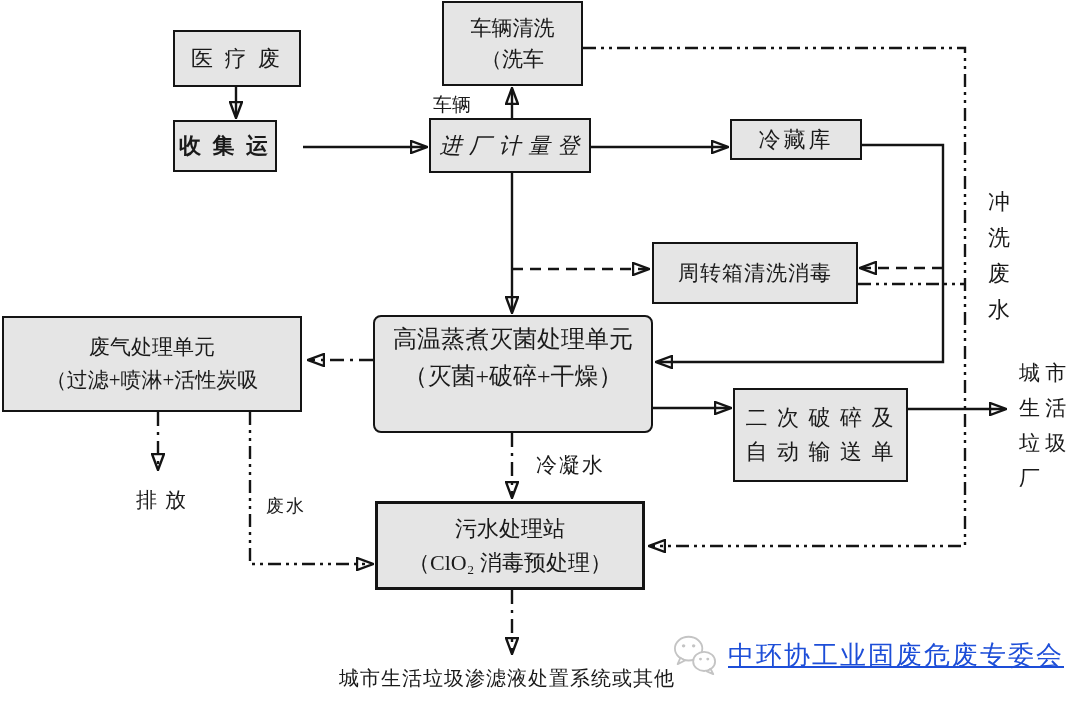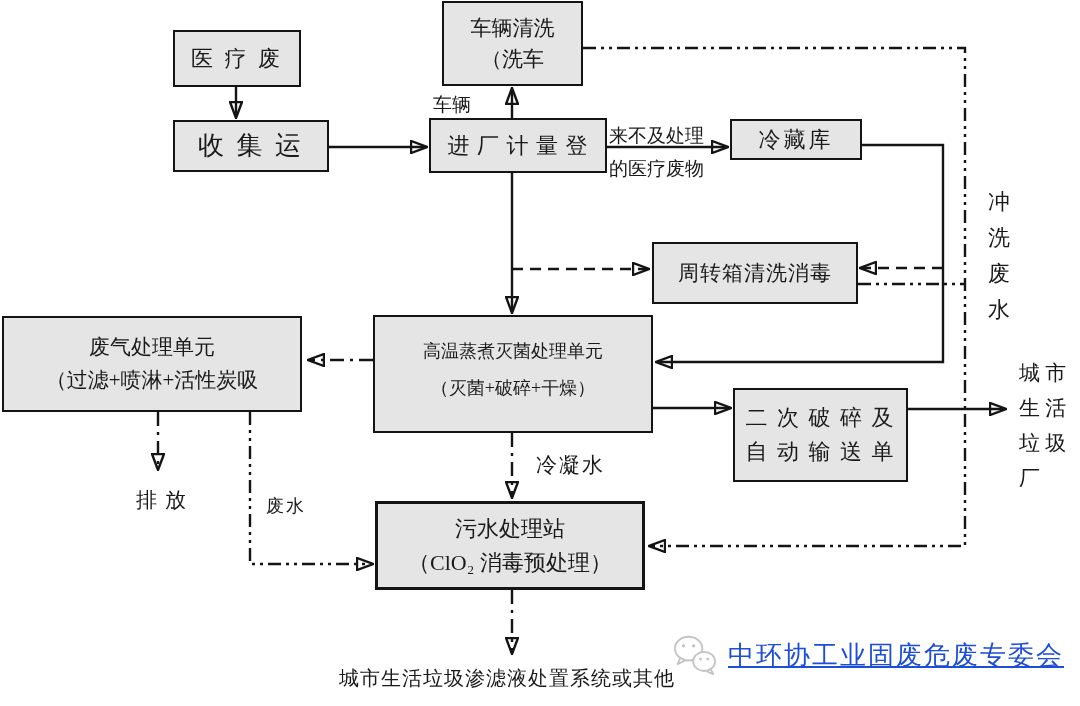--- a/index.html
+++ b/index.html
@@ -12,28 +12,28 @@
   .wires path.dash{stroke-dasharray:11 7;}
   .wires path.dd{stroke-dasharray:14 6 3 6;}
   .wires path.ddd{stroke-dasharray:13 5 3 5 3 5;}
 
   .node{
     position:absolute;display:flex;align-items:center;justify-content:center;
     text-align:center;border:2.5px solid #141414;background:#e5e5e5;
     white-space:pre-line;box-sizing:border-box;line-height:1.45;
   }
   .n-medical   {left:173px;top:30px; width:128px;height:57px;font-size:22px;letter-spacing:3px;}
-  .n-collection{left:173px;top:120px;width:156px;height:52px;font-size:26px;letter-spacing:3px;}
+  .n-collection{left:173px;top:120px;width:104px;height:52px;font-size:22px;letter-spacing:3px;font-weight:bold;}
   .n-vehicle   {left:442px;top:1px;  width:141px;height:85px;font-size:21px;line-height:31px;}
-  .n-entry     {left:429px;top:118px;width:178px;height:55px;font-size:22px;letter-spacing:1px;}
+  .n-entry     {left:429px;top:118px;width:162px;height:55px;font-size:22px;letter-spacing:1px;font-style:italic;}
   .n-cold      {left:730px;top:119px;width:132px;height:41px;font-size:22px;letter-spacing:3px;}
   .n-turnover  {left:652px;top:242px;width:206px;height:62px;font-size:21px;letter-spacing:1px;}
   .n-wastegas  {left:2px;  top:316px;width:300px;height:96px;font-size:21px;line-height:33px;}
-  .n-steril    {left:373px;top:315px;width:280px;height:118px;font-size:18px;line-height:37px;
-                align-items:flex-start;padding-top:16px;}
+  .n-steril    {left:373px;top:315px;width:280px;height:118px;font-size:24px;line-height:37px;
+                align-items:flex-start;padding-top:4px;border-radius:8px;}
   .n-secondary {left:733px;top:388px;width:175px;height:94px;font-size:22px;line-height:34px;letter-spacing:2px;}
   .n-sewage    {left:375px;top:501px;width:270px;height:89px;font-size:22px;line-height:34px;border-width:3px;}
 
   .lbl{position:absolute;white-space:pre-line;color:#1a1a1a;}
   .l-vehicle   {left:433px;top:92px; font-size:19px;}
   .l-untreated {left:609px;top:119px;font-size:19px;line-height:33px;}
   .l-flush     {left:988px;top:184px;font-size:22px;line-height:36px;text-align:center;}
   .l-msw       {left:1019px;top:356px;font-size:21px;line-height:35px;}
   .l-discharge {left:136px;top:486px;font-size:21px;letter-spacing:8px;}
   .l-wastewater{left:266px;top:494px;font-size:18px;letter-spacing:2px;}
@@ -85,22 +85,20 @@
   <div class="node n-wastegas">废气处理单元
 （过滤+喷淋+活性炭吸</div>
   <div class="node n-steril">高温蒸煮灭菌处理单元
 （灭菌+破碎+干燥）</div>
   <div class="node n-secondary">二 次 破 碎 及
 自 动 输 送 单</div>
   <div class="node n-sewage">污水处理站
 （ClO₂ 消毒预处理）</div>
 
   <div class="lbl l-vehicle">车辆</div>
-  <div class="lbl l-untreated">来不及处理
-的医疗废物</div>
   <div class="lbl l-flush">冲
 洗
 废
 水</div>
   <div class="lbl l-discharge">排放</div>
   <div class="lbl l-wastewater">废水</div>
   <div class="lbl l-condensate">冷凝水</div>
   <div class="lbl l-msw">城 市
 生 活
 垃 圾

